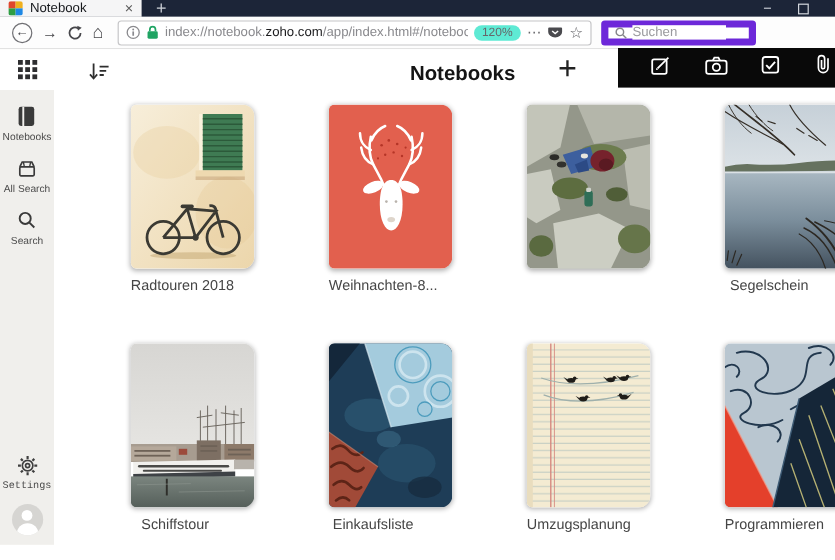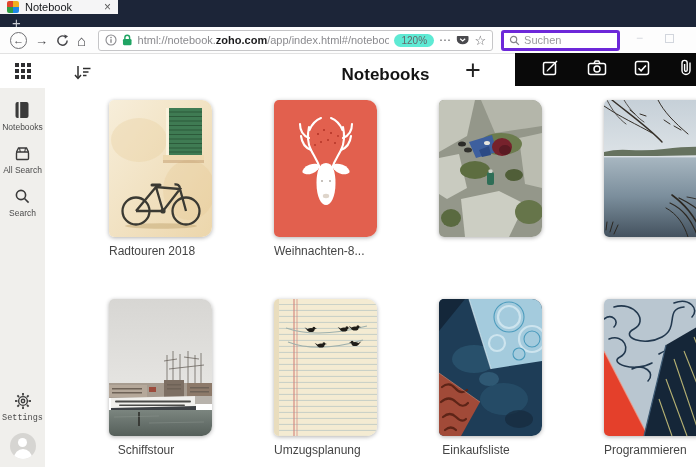--- a/index.html
+++ b/index.html
@@ -1,45 +1,45 @@
 <!DOCTYPE html>
 <html><head>
 <meta charset="utf-8">
 <style>
   * { margin:0; padding:0; box-sizing:border-box; }
   html,body { width:696px; height:467px; overflow:hidden; background:#fff;
     font-family:"Liberation Sans", sans-serif; }
 
   
-  .tabbar { height:27px; background:#1c2538; display:flex; align-items:stretch;flex-direction:column; }
+  .tabbar { height:14px; background:#1c2538; display:flex; align-items:stretch; }
   .tab { width:118px; background:#f5f5f6; display:flex; align-items:center; gap:6px;
          padding:0 7px; font-size:11px; color:#16181c; }
   .favicon { width:12px; height:12px; border-radius:2px; overflow:hidden; display:grid;
              grid-template-columns:6px 6px; grid-template-rows:6px 6px; flex:0 0 auto; }
   .favicon i:nth-child(1){background:#e0452c}.favicon i:nth-child(2){background:#f0b01f}
   .favicon i:nth-child(3){background:#2f9e44}.favicon i:nth-child(4){background:#1e88e5}
   .tab-close { margin-left:auto; color:#5a5a5a; font-size:12px; }
   .newtab { color:#c9cdd4; font-size:15px; display:flex; align-items:center; padding:0 12px; }
   .win-controls { margin-left:auto; display:flex; align-items:center; gap:22px; padding-right:22px; }
   .win-min { color:#d2d6dd; font-size:12px; }
   .win-restore { width:9px; height:9px; border:1.3px solid #d2d6dd; }
 
   .navbar { height:27px; background:#fdfdfd; border-bottom:1px solid #e2e2e2;
             display:flex; align-items:center; padding-left:6px; }
   .navbtn { color:#47474b; font-size:13px; line-height:1; padding:0 4px; display:flex; align-items:center; }
   .back-circle { width:17px; height:17px; border:1.4px solid #6f6f73; border-radius:50%;
                  display:flex; align-items:center; justify-content:center; font-size:11px; }
   .urlbar { margin-left:8px; width:395px; height:21px; border:1px solid #c6c6c8; border-radius:3px;
             background:#fff; display:flex; align-items:center; gap:5px; padding:0 6px; font-size:11px; }
   .url-text { color:#8a8a8e; white-space:nowrap; overflow:hidden; }
-  .url-text b { color:#1b1b1d; font-weight:bold; }
+  .url-text b { color:#1b1b1d; font-weight:normal; }
   .zoom-badge { margin-left:auto; background:#5eead4; border-radius:9px; padding:1px 7px;
                 font-size:10px; color:#66666a; flex:0 0 auto; }
   .url-icon { color:#66666a; font-size:12px; flex:0 0 auto; display:flex; align-items:center; }
-  .searchbar { margin-left:8px; width:119px; height:21px; border:3px solid #6d28d9; border-radius:3px;
+  .searchbar { margin-left:8px; width:129px; height:21px; border:6px solid #6d28d9; border-radius:3px;
                background:#fff; display:flex; align-items:center; gap:4px; padding:0 5px; }
   .searchbar input { border:none; outline:none; width:78px; font-size:11px; color:#444;
                      font-family:"Liberation Sans", sans-serif; }
   .searchbar input::placeholder { color:#9a9a9e; }
 
   
   .app { display:flex; height:413px; }
   .rail { width:45px; background:#f0efec; display:flex; flex-direction:column; align-items:center; }
   .rail-top { width:45px; height:34px; background:#fff; display:flex; align-items:center; justify-content:center; }
   .apps-grid { display:grid; grid-template-columns:repeat(3,4px); grid-template-rows:repeat(3,4px); gap:2px; }
@@ -108,21 +108,21 @@
   <div class="urlbar">
     <svg width="12" height="12" viewBox="0 0 12 12" class="url-icon">
       <circle cx="6" cy="6" r="5" fill="none" stroke="#8a8a8e" stroke-width="1.1"></circle>
       <circle cx="6" cy="3.6" r="0.8" fill="#8a8a8e"></circle>
       <rect x="5.3" y="5.2" width="1.4" height="3.6" fill="#8a8a8e"></rect>
     </svg>
     <svg width="11" height="12" viewBox="0 0 11 12">
       <rect x="1" y="5" width="9" height="6.5" rx="1.2" fill="#1fa463"></rect>
       <path d="M3,5 V3.6 a2.5,2.6 0 0 1 5,0 V5" fill="none" stroke="#1fa463" stroke-width="1.5"></path>
     </svg>
-    <span class="url-text"><span>html://notebook.</span><b>zoho.com</b><span>/app/index.html#/notebooks</span></span>
+    <span class="url-text"><span>index://notebook.</span><b>zoho.com</b><span>/app/index.html#/notebooks</span></span>
     <span class="zoom-badge">120%</span>
     <span class="url-icon">⋯</span>
     <svg width="14" height="13" viewBox="0 0 16 14">
       <path d="M2,1.5 h12 a1,1 0 0 1 1,1 v3.5 a7,5.5 0 0 1 -14,0 V2.5 a1,1 0 0 1 1,-1 z" fill="#4a4a4e"></path>
       <path d="M5,5 l3,2.6 3,-2.6" fill="none" stroke="#fff" stroke-width="1.5"></path>
     </svg>
     <span class="url-icon" style="font-size:13px;">☆</span>
   </div>
 
   <div class="searchbar">
@@ -385,20 +385,21 @@
             <g stroke="#2c2822" fill="none" stroke-linecap="round">
               <path d="M100,137 C90,114 80,104 68,95" stroke-width="1.6"></path>
               <path d="M103,118 C92,107 85,103 75,98" stroke-width="1.2"></path>
               <path d="M94,137 C87,119 79,109 66,103" stroke-width="1.2"></path>
               <path d="M84,137 C80,124 73,114 62,108" stroke-width="1"></path>
               <path d="M103,102 C96,100 90,98 83,97" stroke-width="0.9"></path>
               <path d="M6,132 l3,-10 M10,134 l4,-9 M2,130 l1,-8" stroke-width="1"></path>
             </g>
           </svg>
         </div>
+        <div class="card-label">Segelschein</div>
       </div>
 
       <div class="card">
         <div class="cover">
           <svg width="103" height="137" viewBox="0 0 103 137">
             <defs>
               <linearGradient id="c5s" x1="0" y1="0" x2="0" y2="1">
                 <stop offset="0" stop-color="#d7d6d3"></stop>
                   <stop offset="1" stop-color="#e5e4e1"></stop>
               </linearGradient>
@@ -441,20 +442,54 @@
             <rect x="86" y="97" width="17" height="8" fill="#b8b3ac"></rect>
             <rect x="0" y="111" width="103" height="26" fill="url(#c5w)"></rect>
             <line x1="30" y1="113" x2="30" y2="127" stroke="#2e2e2a" stroke-width="1.6"></line>
             <g stroke="#8b948e" stroke-width="0.7" opacity="0.7">
               <line x1="5" y1="118" x2="50" y2="117"></line>
                 <line x1="40" y1="124" x2="95" y2="123"></line>
             </g>
           </svg>
         </div>
         <div class="card-label">Schiffstour</div>
+      </div>
+
+      <div class="card">
+        <div class="cover">
+          <svg width="103" height="137" viewBox="0 0 103 137">
+            <rect width="103" height="137" fill="#1e3d57"></rect>
+            <ellipse cx="35" cy="60" rx="22" ry="14" fill="#2e5d78" opacity="0.6"></ellipse>
+            <ellipse cx="65" cy="100" rx="24" ry="16" fill="#2a5570" opacity="0.6"></ellipse>
+            <ellipse cx="50" cy="80" rx="10" ry="7" fill="#3f7490" opacity="0.5"></ellipse>
+            <ellipse cx="80" cy="120" rx="14" ry="9" fill="#16293c" opacity="0.7"></ellipse>
+            <polygon points="0,0 26,0 0,32" fill="#14273a"></polygon>
+            <polygon points="30,0 103,0 103,62 52,70" fill="#a4cbdd"></polygon>
+            <g fill="none" stroke="#cde4ee" stroke-width="2.2">
+              <circle cx="70" cy="18" r="11"></circle>
+              <circle cx="93" cy="40" r="13"></circle>
+              <circle cx="58" cy="44" r="8"></circle>
+            </g>
+            <g fill="none" stroke="#4d9cbd" stroke-width="1.1">
+              <circle cx="70" cy="18" r="15"></circle>
+              <circle cx="93" cy="40" r="8"></circle>
+              <circle cx="80" cy="55" r="6"></circle>
+            </g>
+            <line x1="30" y1="0" x2="52" y2="70" stroke="#d9e9f1" stroke-width="1.2" opacity="0.7"></line>
+            <polygon points="0,74 41,103 22,137 0,137" fill="#a14a38"></polygon>
+            <g fill="none" stroke="#5d2417" stroke-width="2.2" stroke-linecap="round">
+              <path d="M3,88 q7,-6 13,1 t12,2"></path>
+              <path d="M2,103 q8,-7 15,0 t12,1"></path>
+              <path d="M4,118 q7,-6 13,0 t10,2"></path>
+              <path d="M6,131 q6,-5 11,0"></path>
+            </g>
+            <line x1="0" y1="74" x2="41" y2="103" stroke="#c98a74" stroke-width="1" opacity="0.6"></line>
+          </svg>
+        </div>
+        <div class="card-label">Einkaufsliste</div>
       </div>
 
       <div class="card">
         <div class="cover">
           <svg width="103" height="137" viewBox="0 0 103 137">
             <defs>
               <pattern id="c6l" patternUnits="userSpaceOnUse" width="103" height="6">
                 <rect width="103" height="6" fill="#f4ebd2"></rect>
                 <line x1="0" y1="5.4" x2="103" y2="5.4" stroke="#b9c7c1" stroke-width="0.8"></line>
               </pattern>
@@ -479,54 +514,20 @@
             <use href="#c6b" x="47" y="46.5"></use>
             <use href="#c6b" x="64" y="45.5" transform="translate(128,91) scale(-1,1) translate(-128,-91)"></use>
           </svg>
         </div>
         <div class="card-label">Umzugsplanung</div>
       </div>
 
       <div class="card">
         <div class="cover">
           <svg width="103" height="137" viewBox="0 0 103 137">
-            <rect width="103" height="137" fill="#1e3d57"></rect>
-            <ellipse cx="35" cy="60" rx="22" ry="14" fill="#2e5d78" opacity="0.6"></ellipse>
-            <ellipse cx="65" cy="100" rx="24" ry="16" fill="#2a5570" opacity="0.6"></ellipse>
-            <ellipse cx="50" cy="80" rx="10" ry="7" fill="#3f7490" opacity="0.5"></ellipse>
-            <ellipse cx="80" cy="120" rx="14" ry="9" fill="#16293c" opacity="0.7"></ellipse>
-            <polygon points="0,0 26,0 0,32" fill="#14273a"></polygon>
-            <polygon points="30,0 103,0 103,62 52,70" fill="#a4cbdd"></polygon>
-            <g fill="none" stroke="#cde4ee" stroke-width="2.2">
-              <circle cx="70" cy="18" r="11"></circle>
-              <circle cx="93" cy="40" r="13"></circle>
-              <circle cx="58" cy="44" r="8"></circle>
-            </g>
-            <g fill="none" stroke="#4d9cbd" stroke-width="1.1">
-              <circle cx="70" cy="18" r="15"></circle>
-              <circle cx="93" cy="40" r="8"></circle>
-              <circle cx="80" cy="55" r="6"></circle>
-            </g>
-            <line x1="30" y1="0" x2="52" y2="70" stroke="#d9e9f1" stroke-width="1.2" opacity="0.7"></line>
-            <polygon points="0,74 41,103 22,137 0,137" fill="#a14a38"></polygon>
-            <g fill="none" stroke="#5d2417" stroke-width="2.2" stroke-linecap="round">
-              <path d="M3,88 q7,-6 13,1 t12,2"></path>
-              <path d="M2,103 q8,-7 15,0 t12,1"></path>
-              <path d="M4,118 q7,-6 13,0 t10,2"></path>
-              <path d="M6,131 q6,-5 11,0"></path>
-            </g>
-            <line x1="0" y1="74" x2="41" y2="103" stroke="#c98a74" stroke-width="1" opacity="0.6"></line>
-          </svg>
-        </div>
-        <div class="card-label">Einkaufsliste</div>
-      </div>
-
-      <div class="card">
-        <div class="cover">
-          <svg width="103" height="137" viewBox="0 0 103 137">
             <rect width="103" height="137" fill="#b9c6d0"></rect>
             <g fill="none" stroke="#22384e" stroke-width="1.6" stroke-linecap="round">
               <path d="M10,8 C30,2 45,22 30,30 C15,38 40,48 58,38 C76,28 60,10 80,8"></path>
               <path d="M5,40 C20,34 28,52 16,58 C4,64 30,74 48,64"></path>
               <path d="M55,55 C70,45 88,52 80,64 C72,76 90,80 96,70"></path>
               <path d="M70,4 C85,-2 96,10 88,18"></path>
               <path d="M28,70 C40,64 52,74 44,82"></path>
               <path d="M0,20 C8,14 16,22 10,28"></path>
             </g>
             <polygon points="0,52 44,137 0,137" fill="#e4402b"></polygon>

